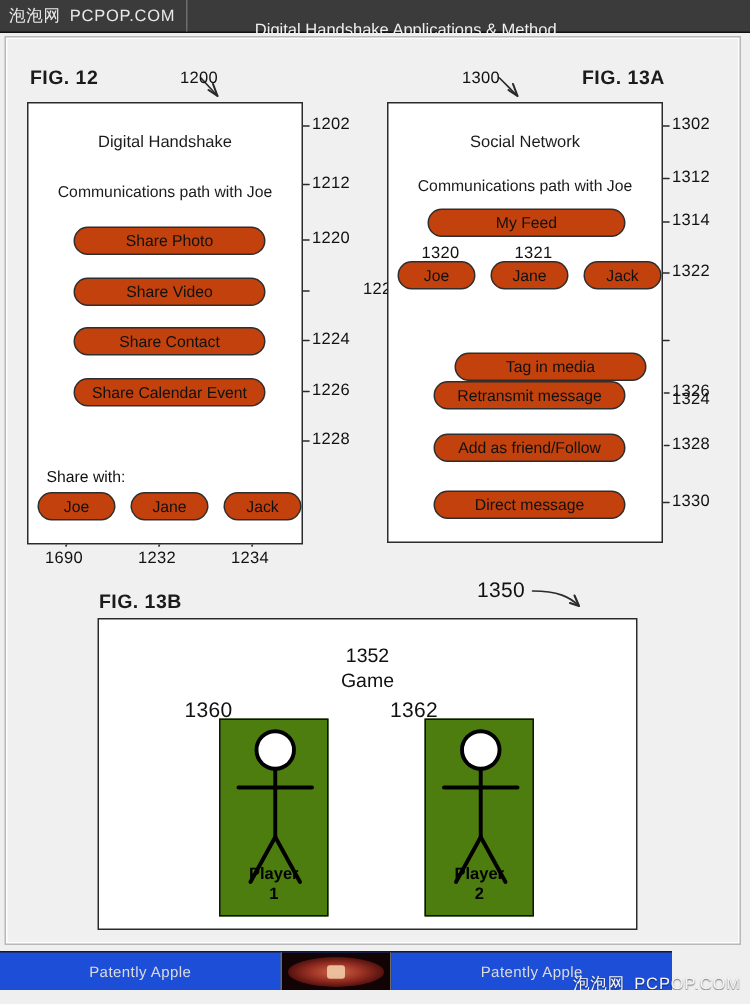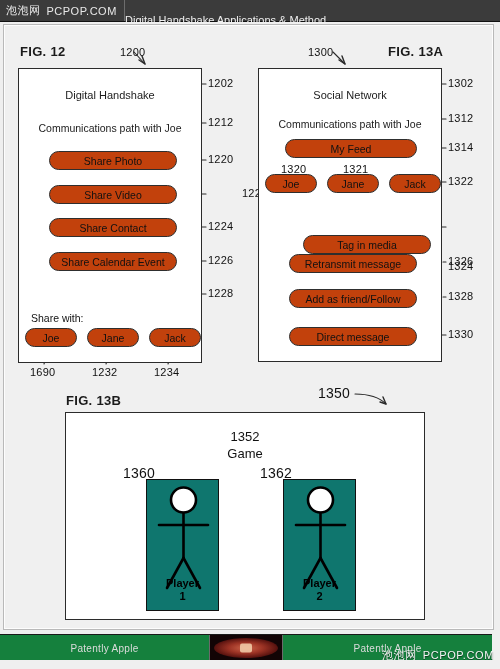--- a/index.html
+++ b/index.html
@@ -22,21 +22,21 @@
     width:125px;height:21px;
     display:flex;align-items:center;
     padding-left:6px;
     box-sizing:border-box;
     color:#e8e8e8;font-size:11px;letter-spacing:.5px;
     border-right:1px solid #6d6d6d;
   }
   .brand .cn{font-size:11px;margin-right:6px;}
   .brand .dot{font-size:11px;}
   .titlebar .doc-title{
-    flex:1;color:#f0f0f0;font-size:11px;
+    flex:1;text-align:center;color:#f0f0f0;font-size:11px;
     padding-right:84px;
     margin-top:18px;
   }
 
   
   .sheet{
     position:absolute;left:3px;top:24px;width:491px;height:606px;
     background:#f0f0f0;
     border:1px solid #b9b9b9;
     box-shadow:inset 0 0 0 1px #fdfdfd;
@@ -88,33 +88,33 @@
 
   
   .leaders{position:absolute;left:0;top:0;width:500px;height:669px;pointer-events:none;}
 
   
   .game-title{
     position:absolute;text-align:center;font-size:12.5px;color:#111;
     white-space:nowrap;
   }
   .player-box{
-    position:absolute;border:1.8px solid #111;background:#0f766e;box-sizing:border-box;
+    position:absolute;border:1.8px solid #111;background:#4d7c0f;box-sizing:border-box;
   }
   .player-label{
     position:absolute;width:100%;text-align:center;
     font-size:11px;font-weight:bold;color:#000;line-height:11px;
   }
 
   
   .footer{
-    position:absolute;left:0;top:634px;width:492px;height:26px;
+    position:absolute;left:0;top:634px;width:448px;height:26px;
     display:flex;align-items:stretch;
     border-top:1px solid #1a1a1a;border-bottom:1px solid #1a1a1a;
-    background:#15803d;
+    background:#1d4ed8;
   }
   .footer .cell{
     display:flex;align-items:center;justify-content:center;
     color:#dcdcdc;font-size:10px;letter-spacing:.3px;
   }
   .footer .left{flex:1;border-right:1px solid #6a6a6a;}
   .footer .logo{
     width:72px;background:#120405;position:relative;overflow:hidden;
     border-right:1px solid #6a6a6a;
   }

